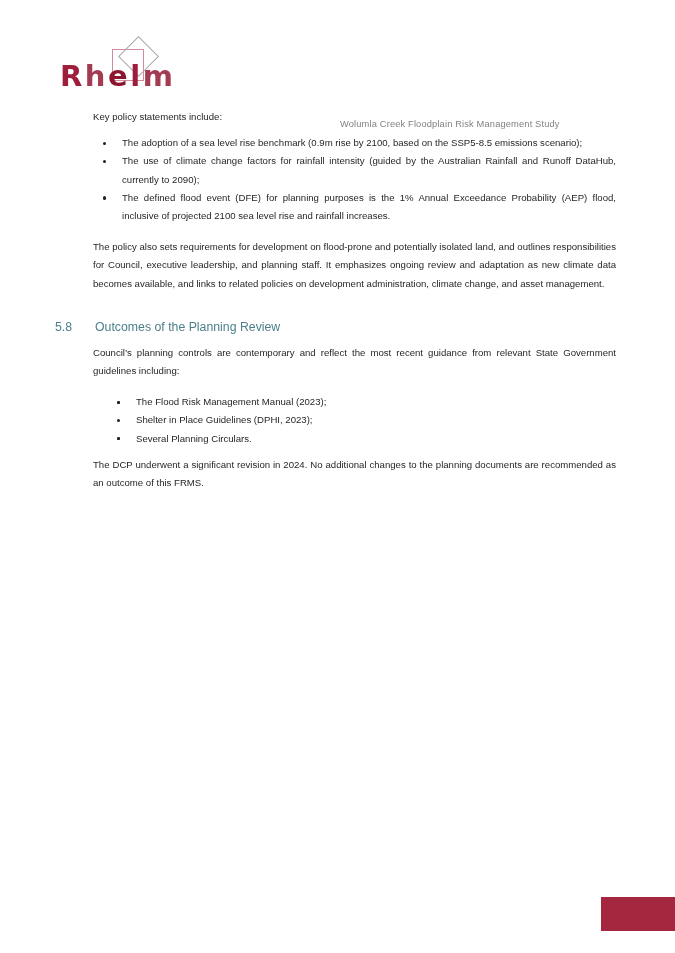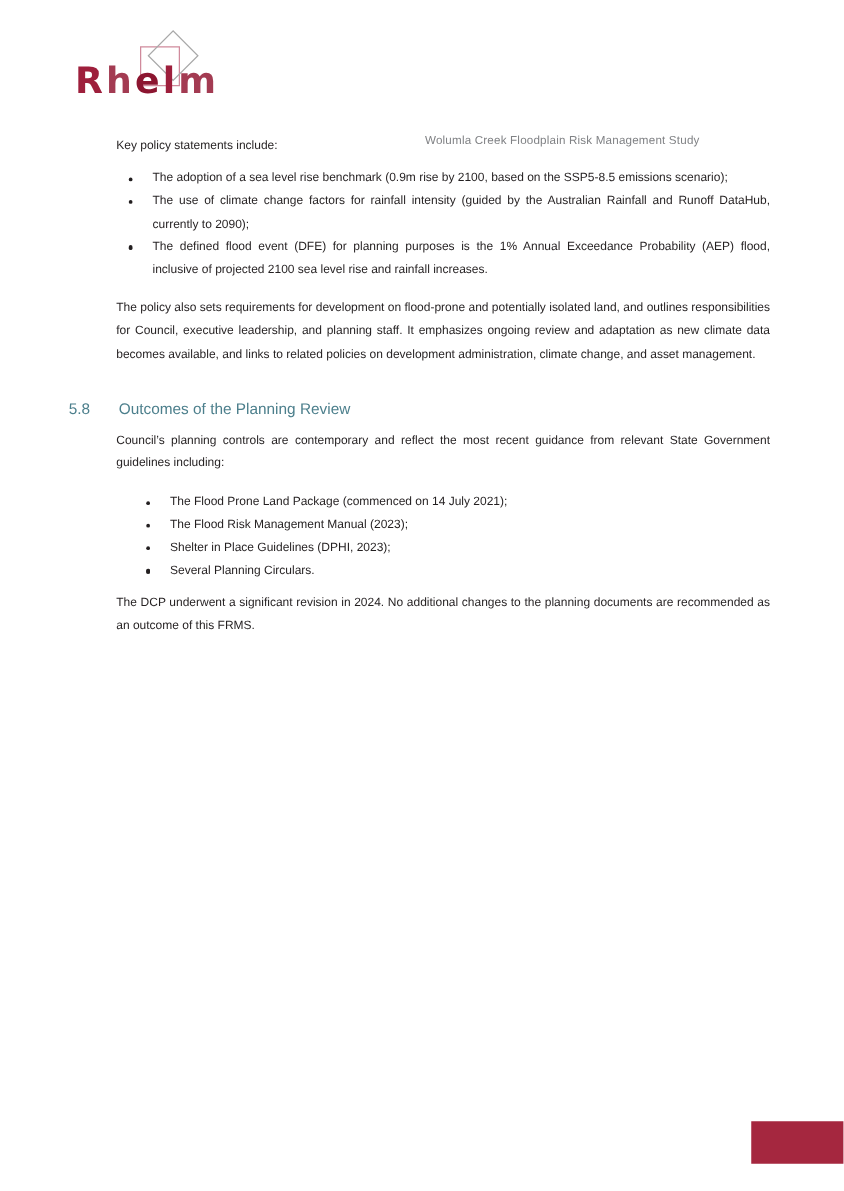--- a/index.html
+++ b/index.html
@@ -15,21 +15,21 @@
     position: relative;
     width: 675px;
     height: 953px;
     background: #ffffff;
     overflow: hidden;
   }
 
   
   .page-header {
     position: absolute;
-    top: 0;
+    top: 12px;
     left: 0;
     width: 581px;
     height: 100px;
   }
   .logo {
     position: absolute;
     left: 60px;
     top: 28px;
     width: 120px;
     height: 52px;
@@ -223,21 +223,20 @@
 
     <div class="gap-sm"></div>
 
     <p class="body-text">Council’s planning controls are contemporary and reflect the most recent guidance from relevant State Government guidelines including:</p>
 
     <div class="gap-md"></div>
 
     <ul class="bullets list-2">
       <li>
         <span class="bullet-dot"></span>
-        <span>The Flood Prone Land Package (commenced on 14 July 2021);</span>
       </li>
       <li>
         <span class="bullet-dot"></span>
         <span>The Flood Risk Management Manual (2023);</span>
       </li>
       <li>
         <span class="bullet-dot"></span>
         <span>Shelter in Place Guidelines (DPHI, 2023);</span>
       </li>
       <li>

